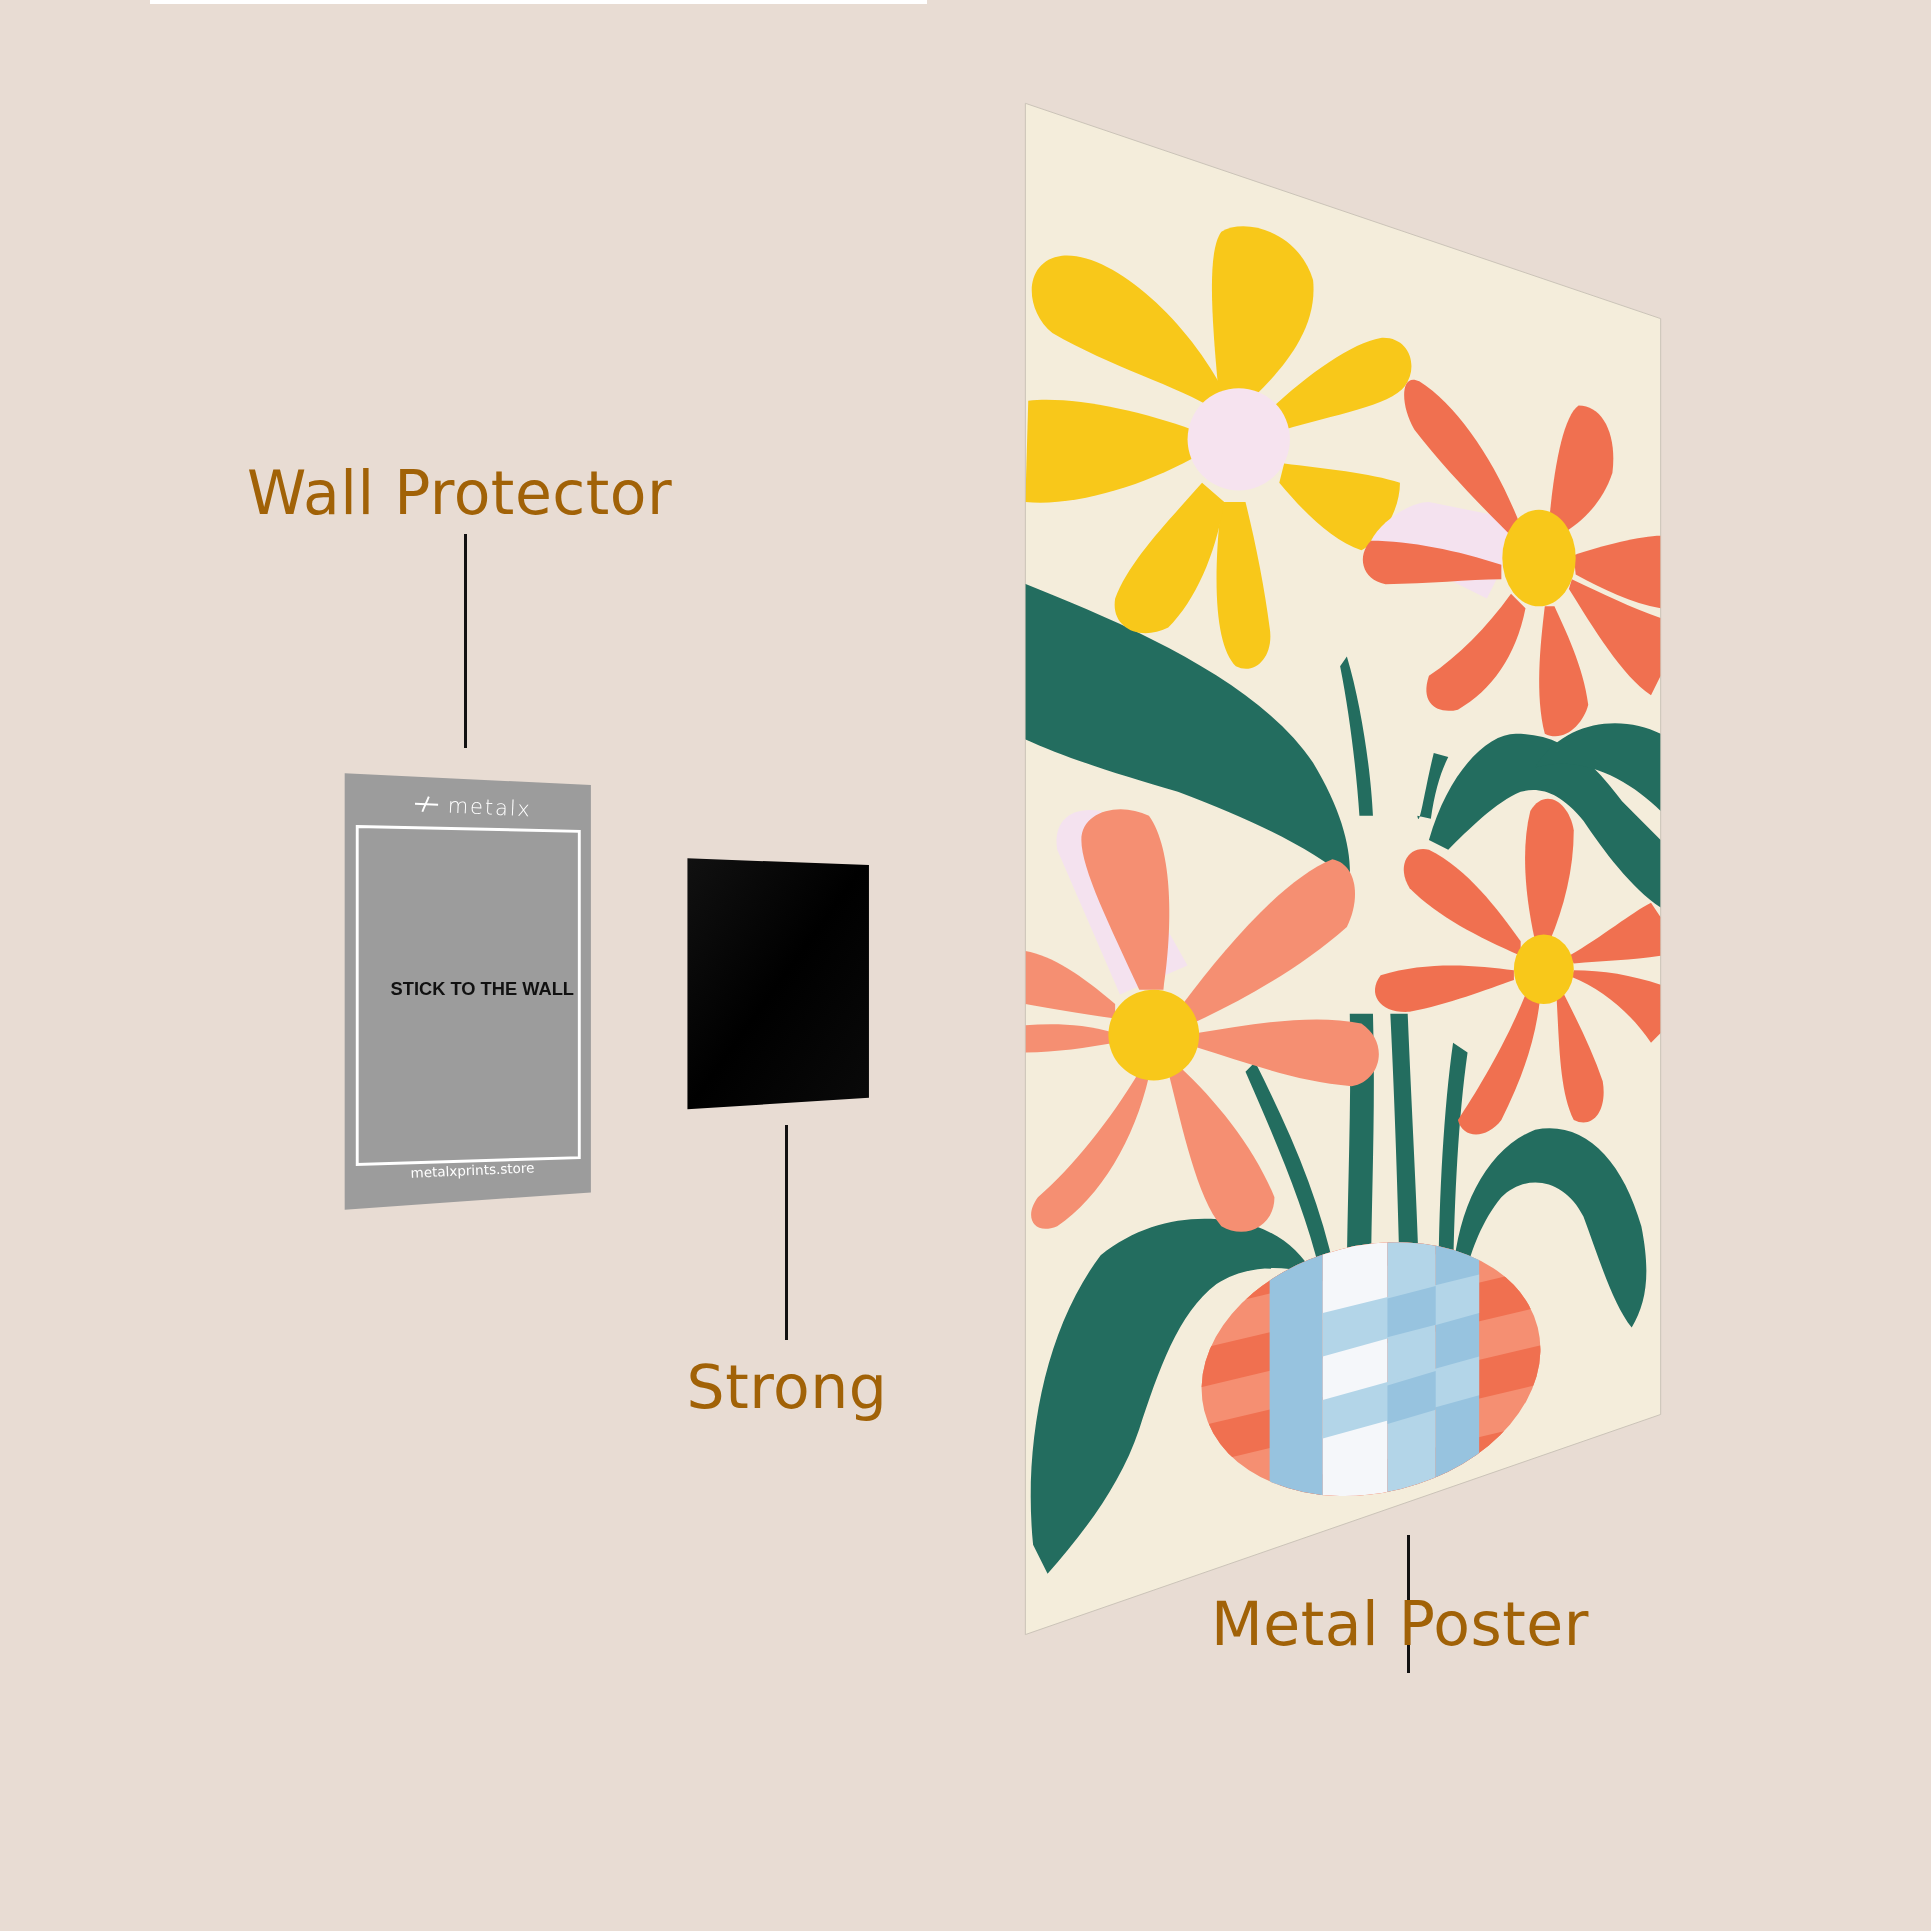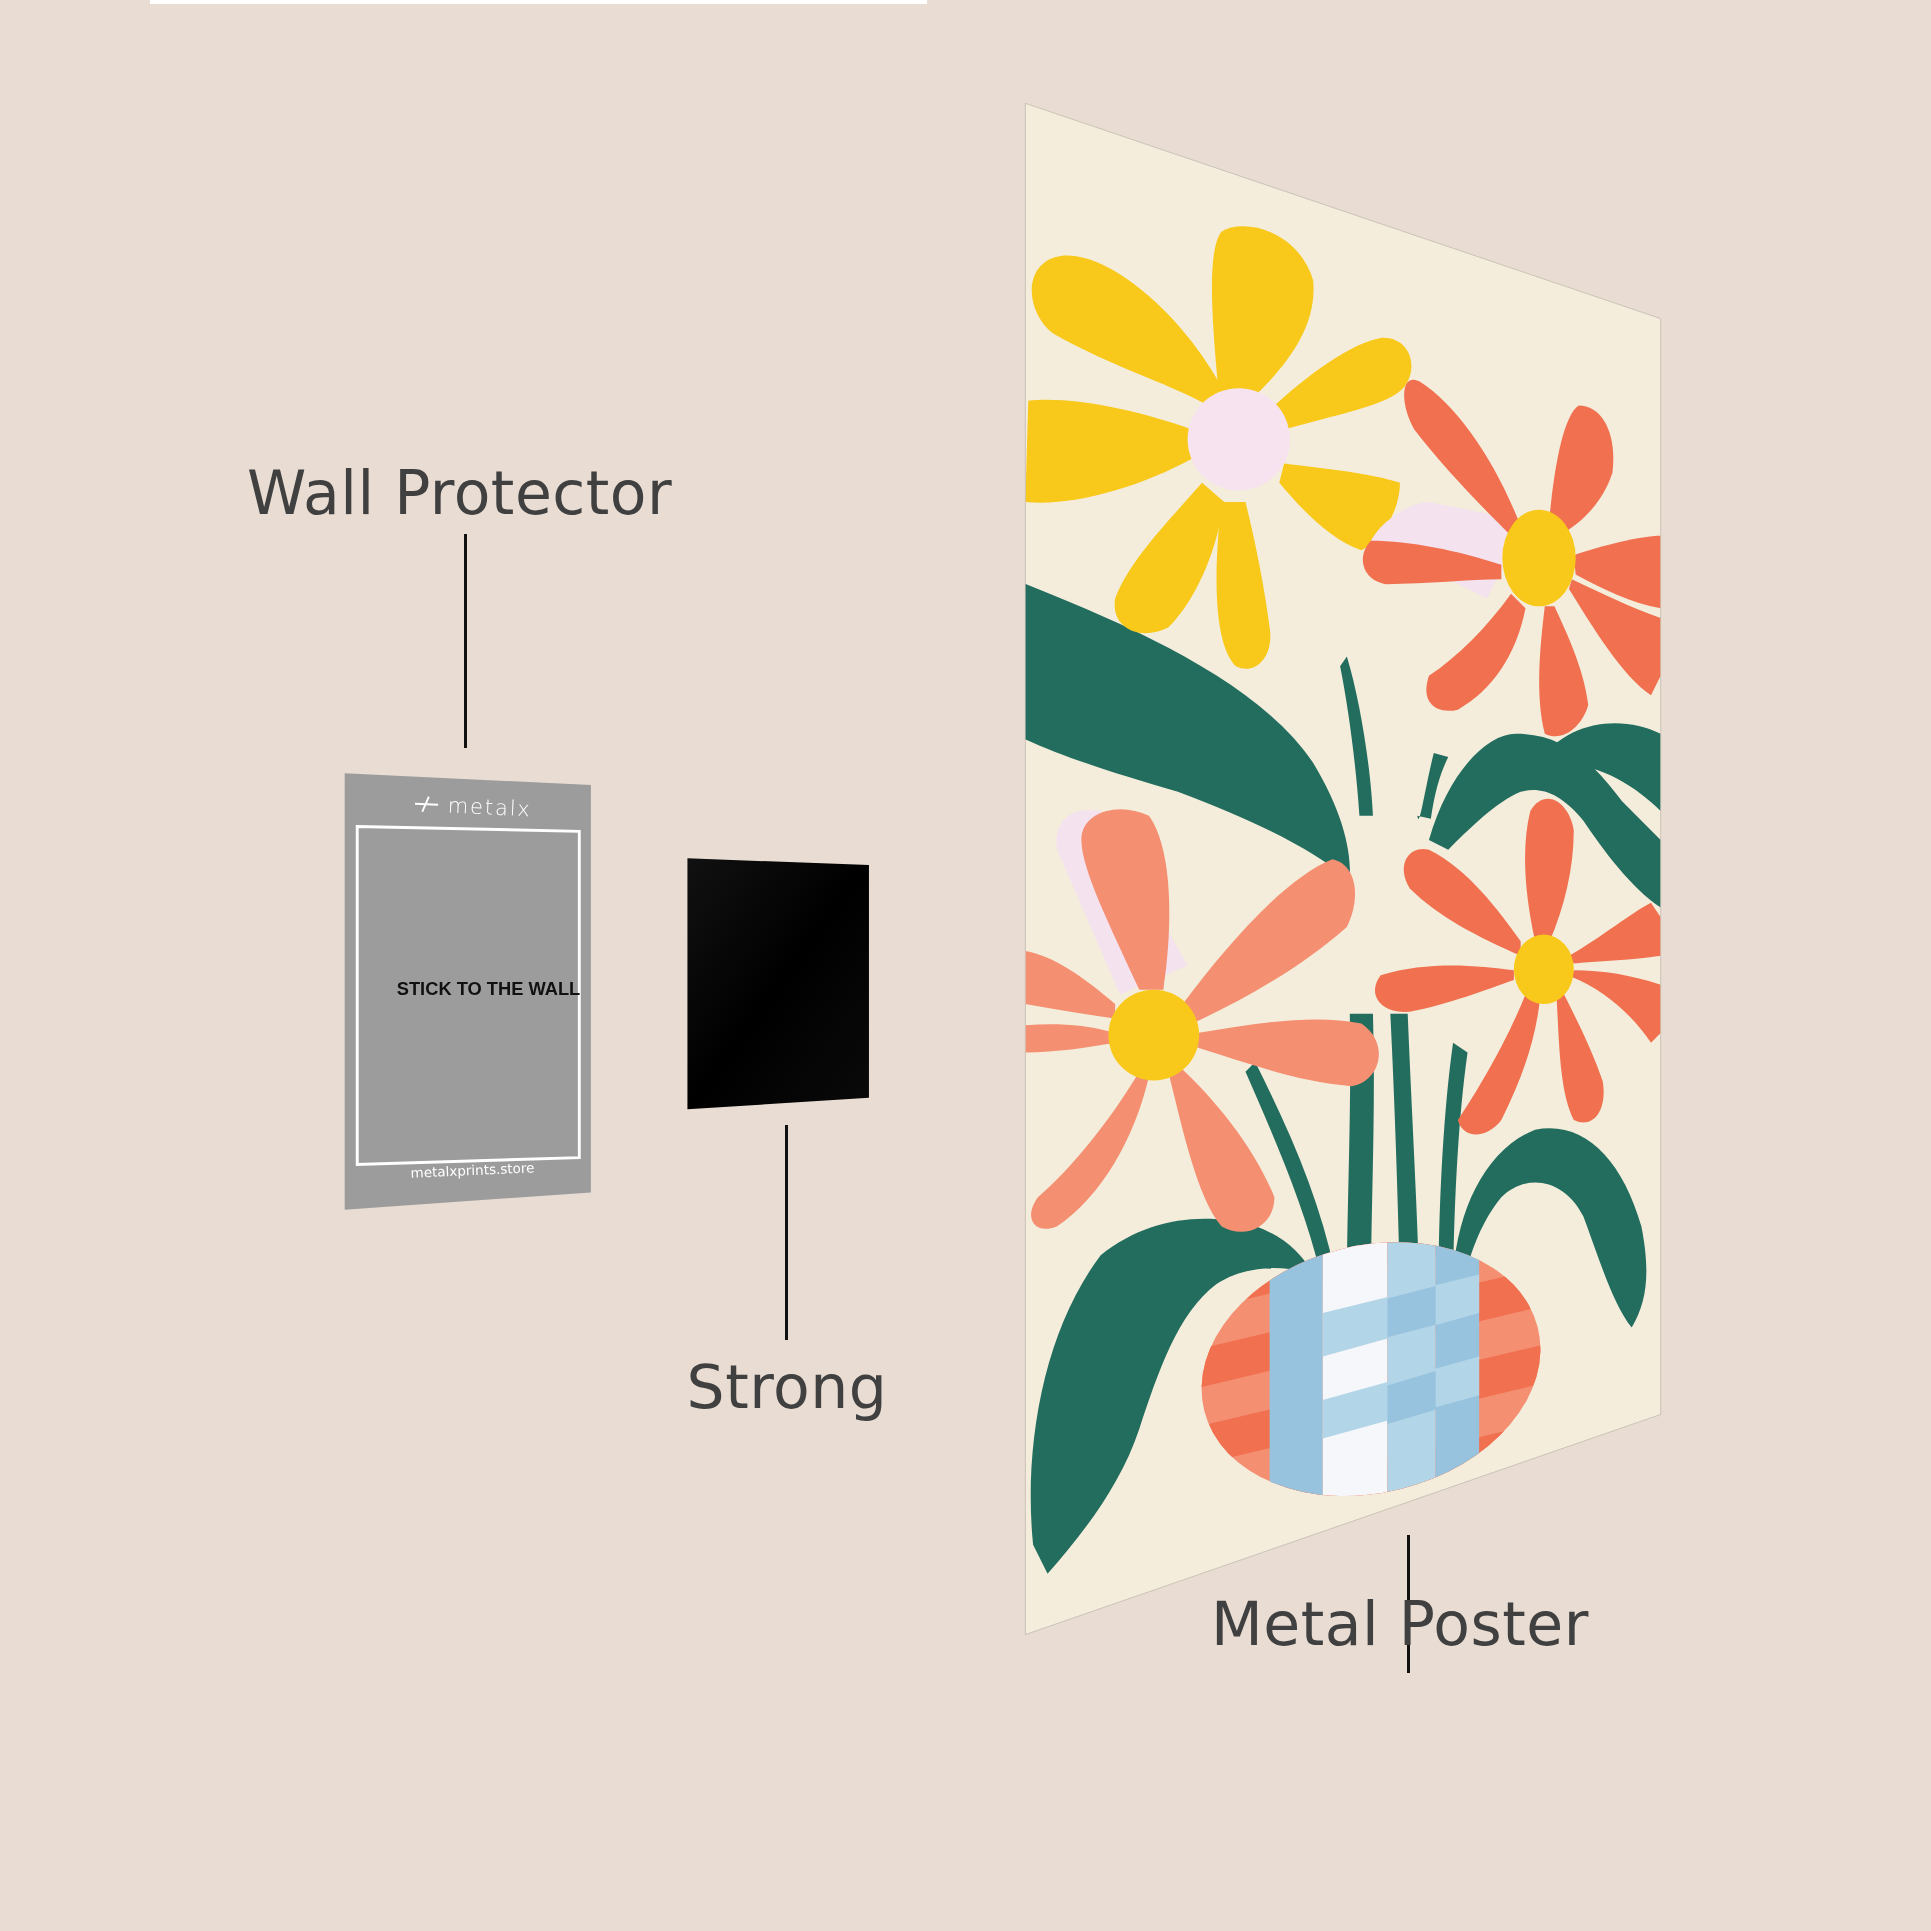--- a/index.html
+++ b/index.html
@@ -8,21 +8,21 @@
       background: #E8DCD3;
       position: relative;
       font-family: "DejaVu Sans", sans-serif;
     }
     .top-strip {
       position: absolute; left: 150px; top: 0; width: 777px; height: 3.9px;
       background: #FFFFFF;
     }
     .scene { position: absolute; left: 0; top: 0; width: 1931px; height: 1931px; }
     .label {
-      position: absolute; color: #404040;
+      position: absolute; color: #a16207;
       font-family: "DejaVu Sans", sans-serif;
       font-weight: 400; letter-spacing: 0.5px; white-space: nowrap;
     }
     .label-wall { left: 247px; top: 458px; font-size: 60px; line-height: 71px; }
     .label-magnet { left: 594px; top: 1337px; width: 386px; text-align: center; font-size: 60px; line-height: 77px; margin-top: 12px; }
     .label-magnet span { display: block; }
     .label-poster { left: 1211px; top: 1589px; font-size: 60px; line-height: 71px; }
     .leader { position: absolute; width: 2.9px; background: #111111; }
   </style>
 </head>
@@ -138,21 +138,21 @@
   </g>
 </svg>
 
 <div style="position:absolute; left:413px; top:792px; width:135px; height:29px; display:flex; align-items:center; gap:7.7px; color:#FFFFFF; transform:rotate(2.6deg);">
   <svg width="27" height="19.3" viewBox="0 0 28 20">
     <line x1="2" y1="10" x2="26" y2="10" stroke="#FFFFFF" stroke-width="2"></line>
     <path d="M16,2 C14,8 12,12 10,18" stroke="#FFFFFF" stroke-width="2" fill="none"></path>
   </svg>
   <span style="font-family:'DejaVu Sans', sans-serif; font-size:21px; letter-spacing:1.9px; font-weight:300;">metalx</span>
 </div>
-<div style="position:absolute; left:380px; top:978px; width:217px; text-align:center; font-family:'Liberation Sans', sans-serif; font-weight:700; font-size:18.3px; color:#111;">STICK TO THE WALL</div>
+<div style="position:absolute; left:357px; top:978px; width:217px; text-align:right; font-family:'Liberation Sans', sans-serif; font-weight:700; font-size:18.3px; color:#111;">STICK TO THE WALL</div>
 <div style="position:absolute; left:381px; top:1162px; width:183px; text-align:center; font-family:'DejaVu Sans', sans-serif; font-size:13.5px; color:#FFFFFF; transform:rotate(-2.5deg);">metalxprints.store</div>
 
 <div class="label label-wall">Wall Protector</div>
 <div class="leader" style="left:464px; top:534px; height:214px;"></div>
 
 <div class="leader" style="left:785px; top:1125px; height:215px;"></div>
 <div class="label label-magnet">
   <span>Strong</span>
 </div>
 

